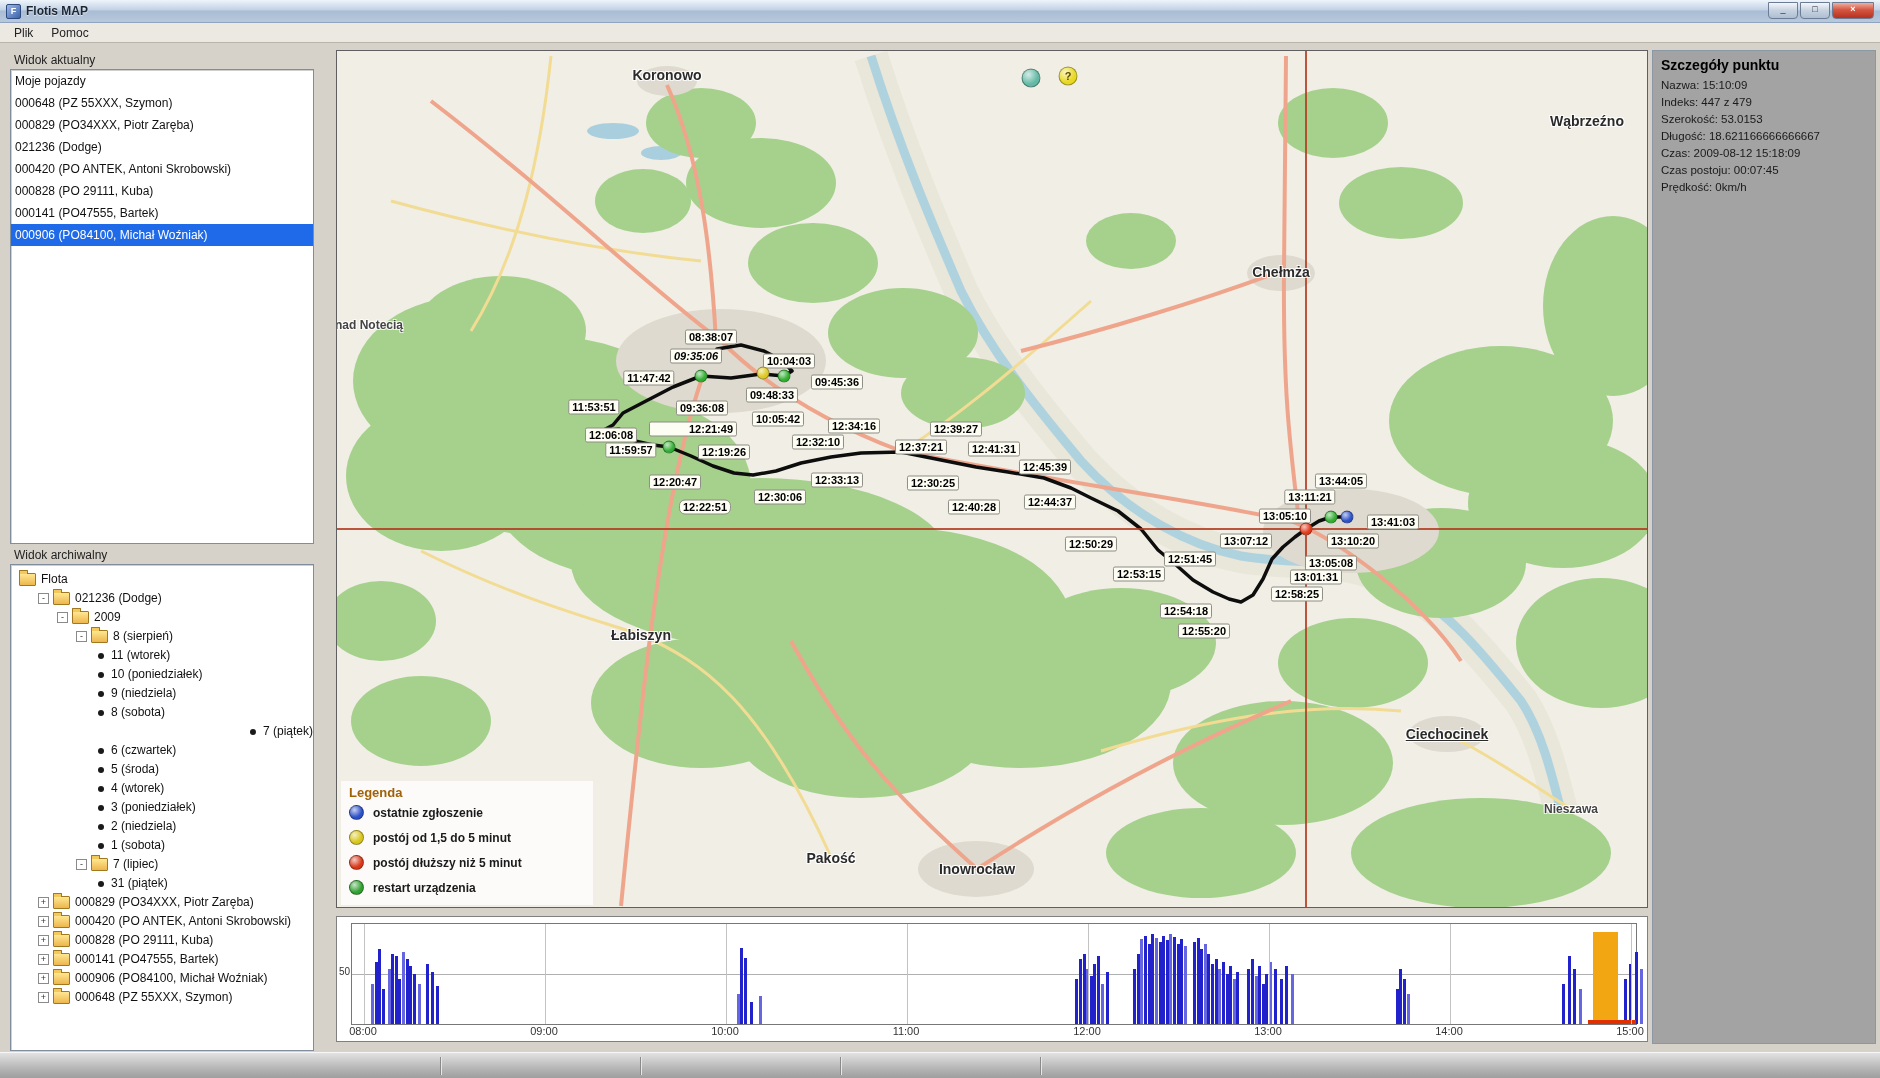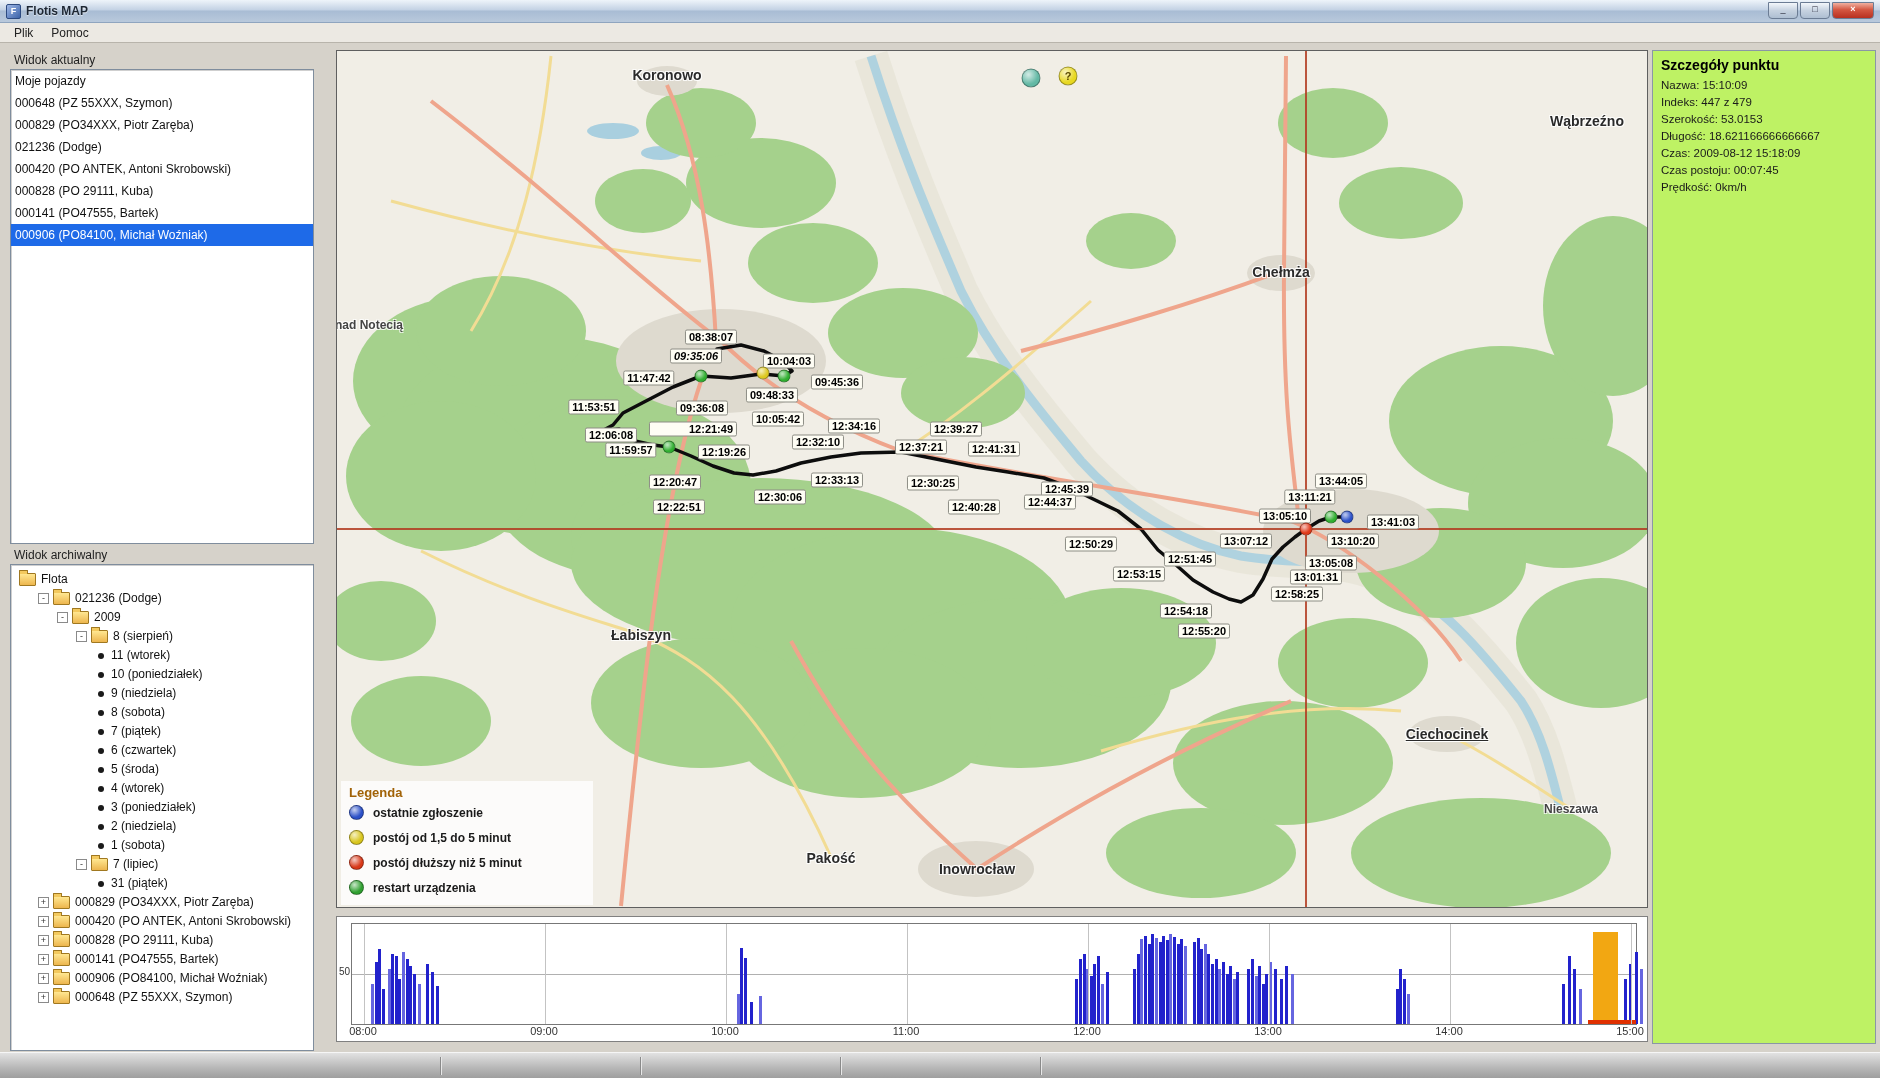--- a/index.html
+++ b/index.html
@@ -57,21 +57,21 @@
   #chartbox{position:absolute;left:336px;top:916px;width:1312px;height:126px;background:#fff;
     border:1px solid #808080;box-sizing:border-box;}
   #plot{position:absolute;left:14px;top:6px;width:1284px;height:100px;border:1px solid #777;box-sizing:content-box;}
   .vgrid{position:absolute;top:0;width:1px;height:100%;background:#c3c3c3;}
   .hgrid{position:absolute;left:0;width:100%;height:1px;background:#b0b0b0;}
   .bar{position:absolute;bottom:0;width:3px;background:#2222cc;}
   .bar.light{background:#6666e0;}
   .xlab{position:absolute;top:108px;transform:translateX(-50%);font-size:11px;color:#333;}
   #ylab{position:absolute;left:2px;top:49px;font-size:10px;color:#333;}
   
-  #details{position:absolute;left:1652px;top:50px;width:224px;height:994px;background:#bef264;
+  #details{position:absolute;left:1652px;top:50px;width:224px;height:994px;background:#a3a3a3;
     border:1px solid #8a97a5;box-sizing:border-box;padding:6px 8px;}
   #details-title{font-size:14px;font-weight:bold;color:#000;margin-bottom:4px;}
   .drow{font-size:11.5px;color:#1a1a1a;line-height:17px;white-space:nowrap;overflow:hidden;}
   
   #taskbar{position:absolute;left:0;top:1052px;width:100%;height:26px;
     background:linear-gradient(#e2e2e2,#b5b5b5 60%,#9c9c9c);border-top:1px solid #f6f6f6;}
   .tsep{position:absolute;top:4px;width:1px;height:18px;background:#8a8a8a;box-shadow:1px 0 0 #e8e8e8;}
 </style>
 </head>
 <body>
@@ -135,21 +135,21 @@
         <span>10 (poniedziałek)</span>
       </div>
       <div class="trow" style="padding-left: 84px;">
         <div class="bullet"></div>
         <span>9 (niedziela)</span>
       </div>
       <div class="trow" style="padding-left: 84px;">
         <div class="bullet"></div>
         <span>8 (sobota)</span>
       </div>
-      <div class="trow" style="padding-left: 84px;">
+      <div class="trow" style="padding-left: 84px; justify-content: flex-end;">
         <div class="bullet"></div>
         <span>7 (piątek)</span>
       </div>
       <div class="trow" style="padding-left: 84px;">
         <div class="bullet"></div>
         <span>6 (czwartek)</span>
       </div>
       <div class="trow" style="padding-left: 84px;">
         <div class="bullet"></div>
         <span>5 (środa)</span>
@@ -312,24 +312,24 @@
         <div class="tlabel" style="left: 517px; top: 375px;">12:34:16</div>
         <div class="tlabel" style="left: 356px; top: 378px; padding-left: 39px;">12:21:49</div>
         <div class="tlabel" style="left: 274px; top: 384px;">12:06:08</div>
         <div class="tlabel" style="left: 294px; top: 399px;">11:59:57</div>
         <div class="tlabel" style="left: 387px; top: 401px;">12:19:26</div>
         <div class="tlabel" style="left: 481px; top: 391px;">12:32:10</div>
         <div class="tlabel" style="left: 584px; top: 396px;">12:37:21</div>
         <div class="tlabel" style="left: 619px; top: 378px;">12:39:27</div>
         <div class="tlabel" style="left: 657px; top: 398px;">12:41:31</div>
         <div class="tlabel" style="left: 596px; top: 432px;">12:30:25</div>
-        <div class="tlabel" style="left: 730px; top: 416px; margin-top: 22px;">12:45:39</div>
+        <div class="tlabel" style="left: 708px; top: 416px;">12:45:39</div>
         <div class="tlabel" style="left: 338px; top: 431px;">12:20:47</div>
         <div class="tlabel" style="left: 500px; top: 429px;">12:33:13</div>
-        <div class="tlabel" style="left: 342px; top: 456px;">12:22:51</div>
+        <div class="tlabel" style="left: 368px; top: 456px; border-radius: 6px;">12:22:51</div>
         <div class="tlabel" style="left: 443px; top: 446px;">12:30:06</div>
         <div class="tlabel" style="left: 637px; top: 456px;">12:40:28</div>
         <div class="tlabel" style="left: 713px; top: 451px;">12:44:37</div>
         <div class="tlabel" style="left: 754px; top: 493px;">12:50:29</div>
         <div class="tlabel" style="left: 909px; top: 490px;">13:07:12</div>
         <div class="tlabel" style="left: 853px; top: 508px;">12:51:45</div>
         <div class="tlabel" style="left: 802px; top: 523px;">12:53:15</div>
         <div class="tlabel" style="left: 948px; top: 465px;">13:05:10</div>
         <div class="tlabel" style="left: 973px; top: 446px;">13:11:21</div>
         <div class="tlabel" style="left: 1004px; top: 430px;">13:44:05</div>

